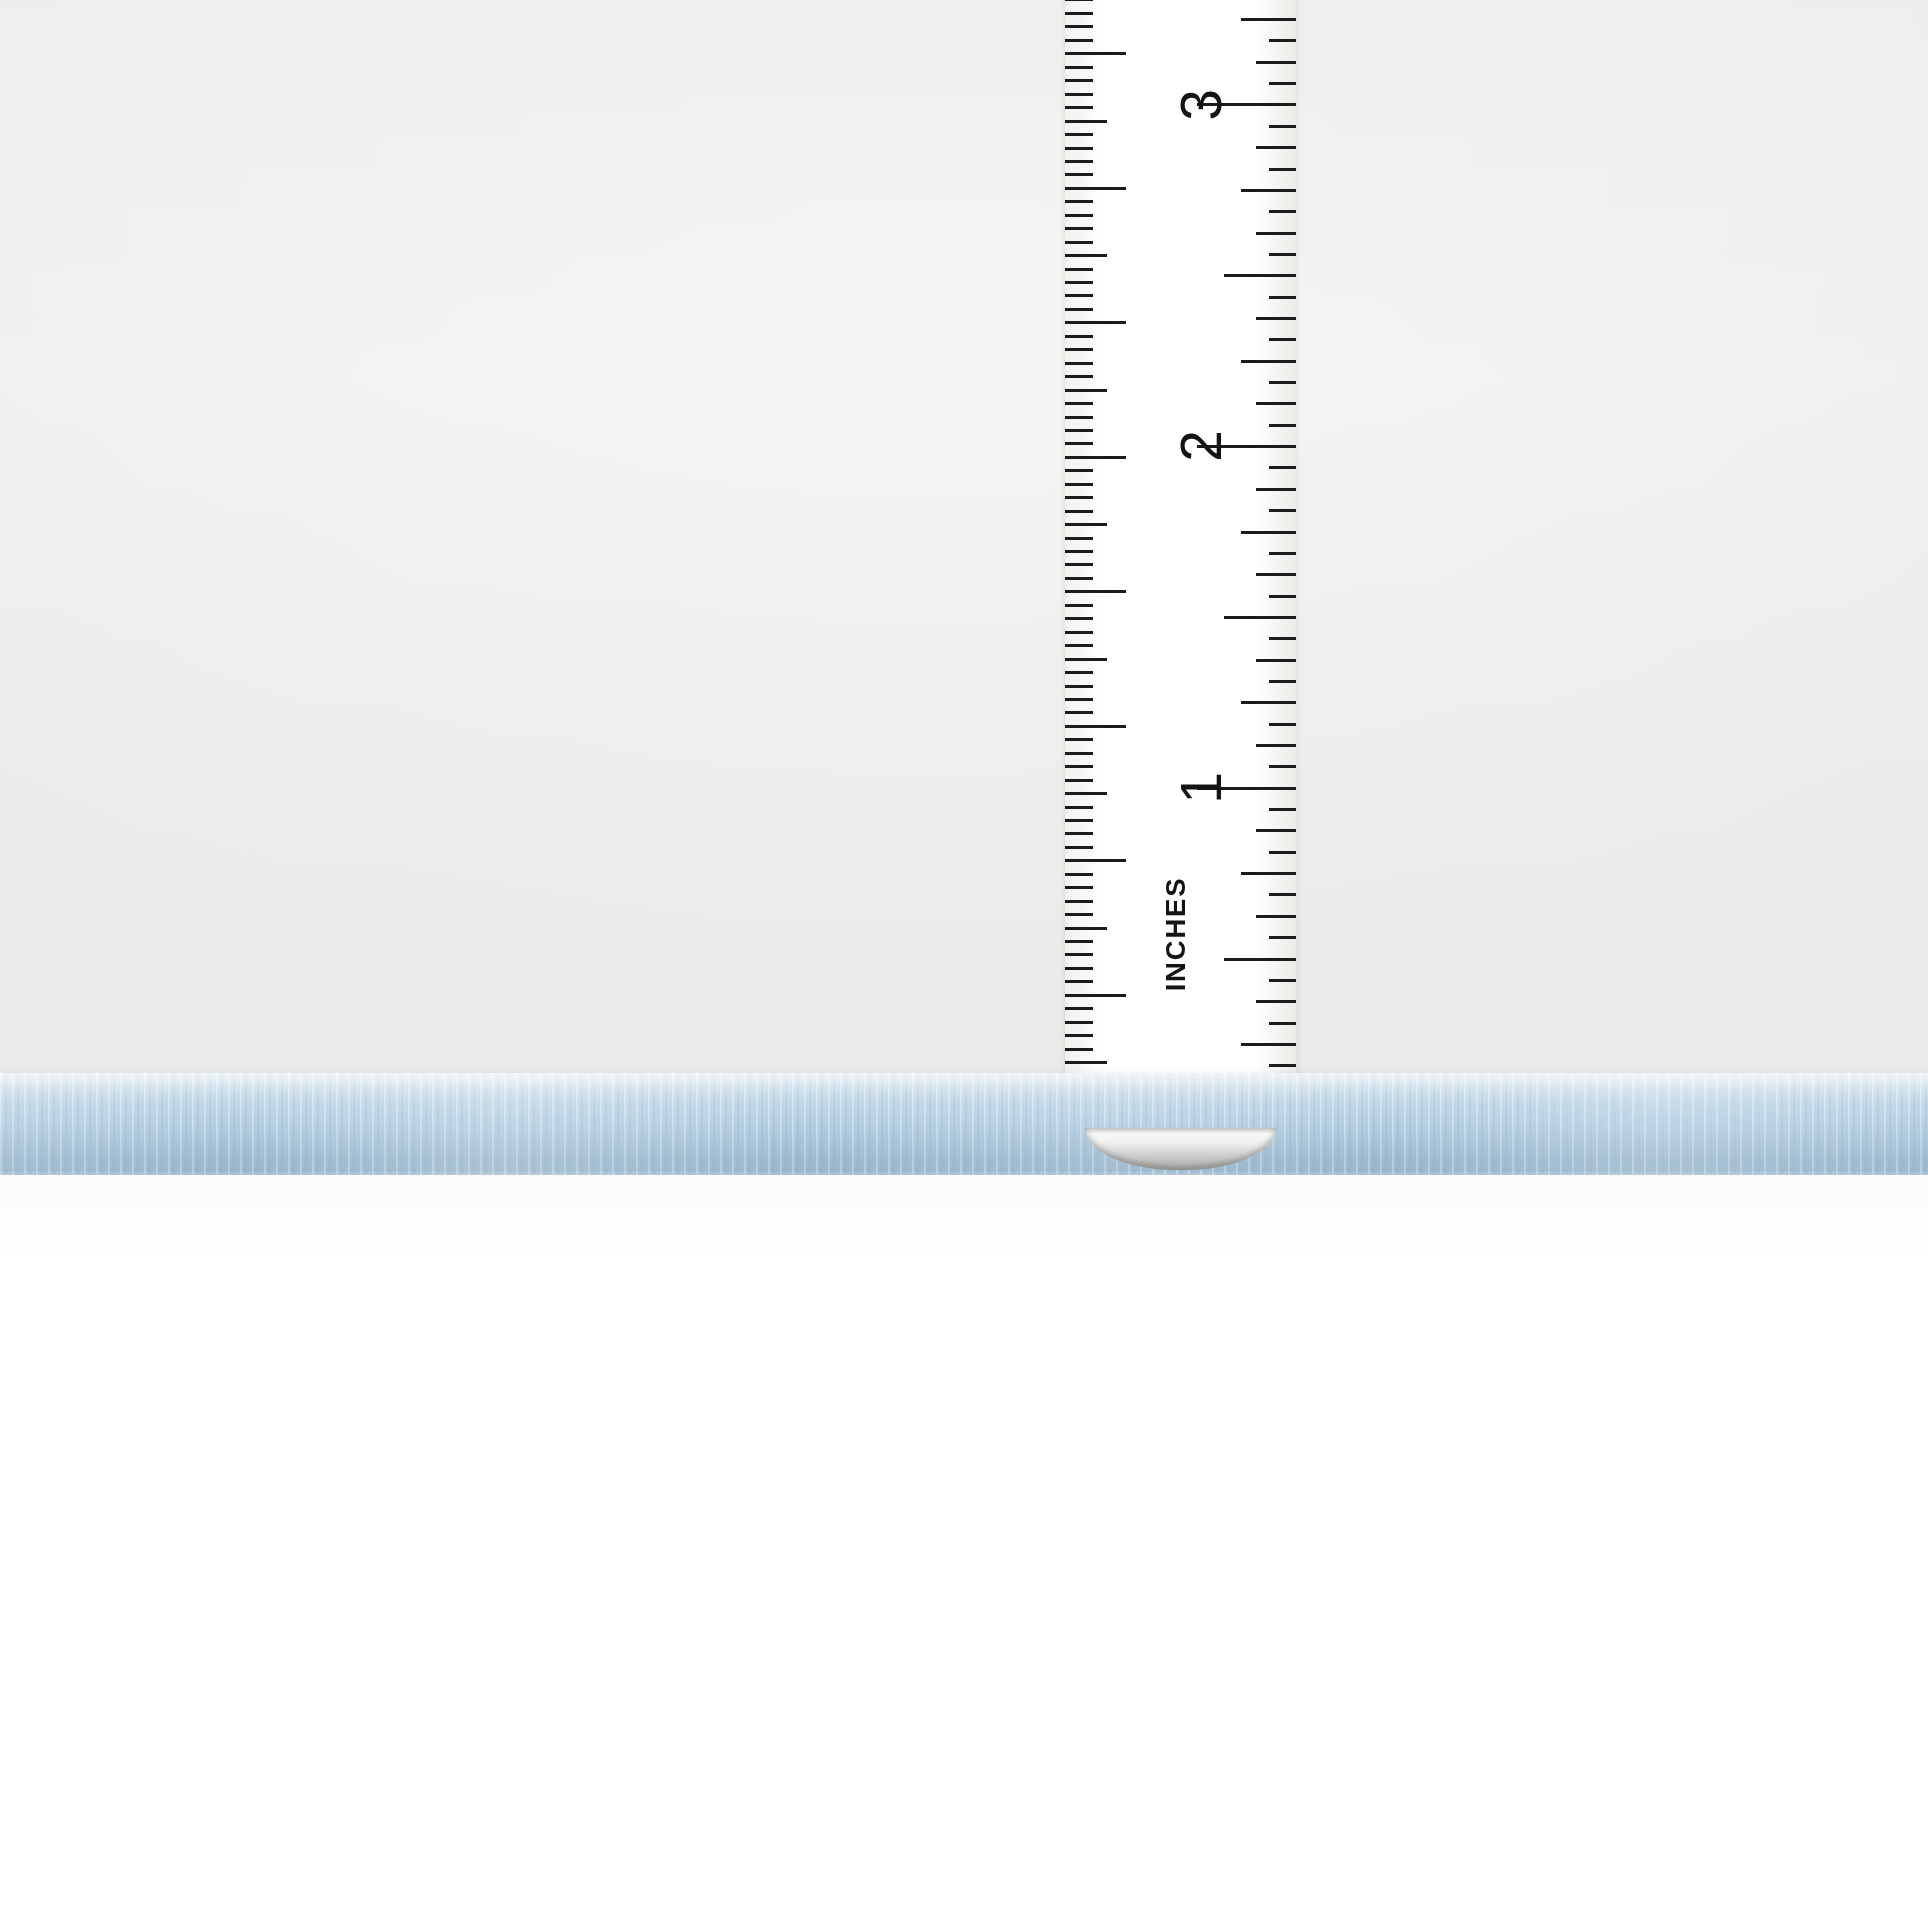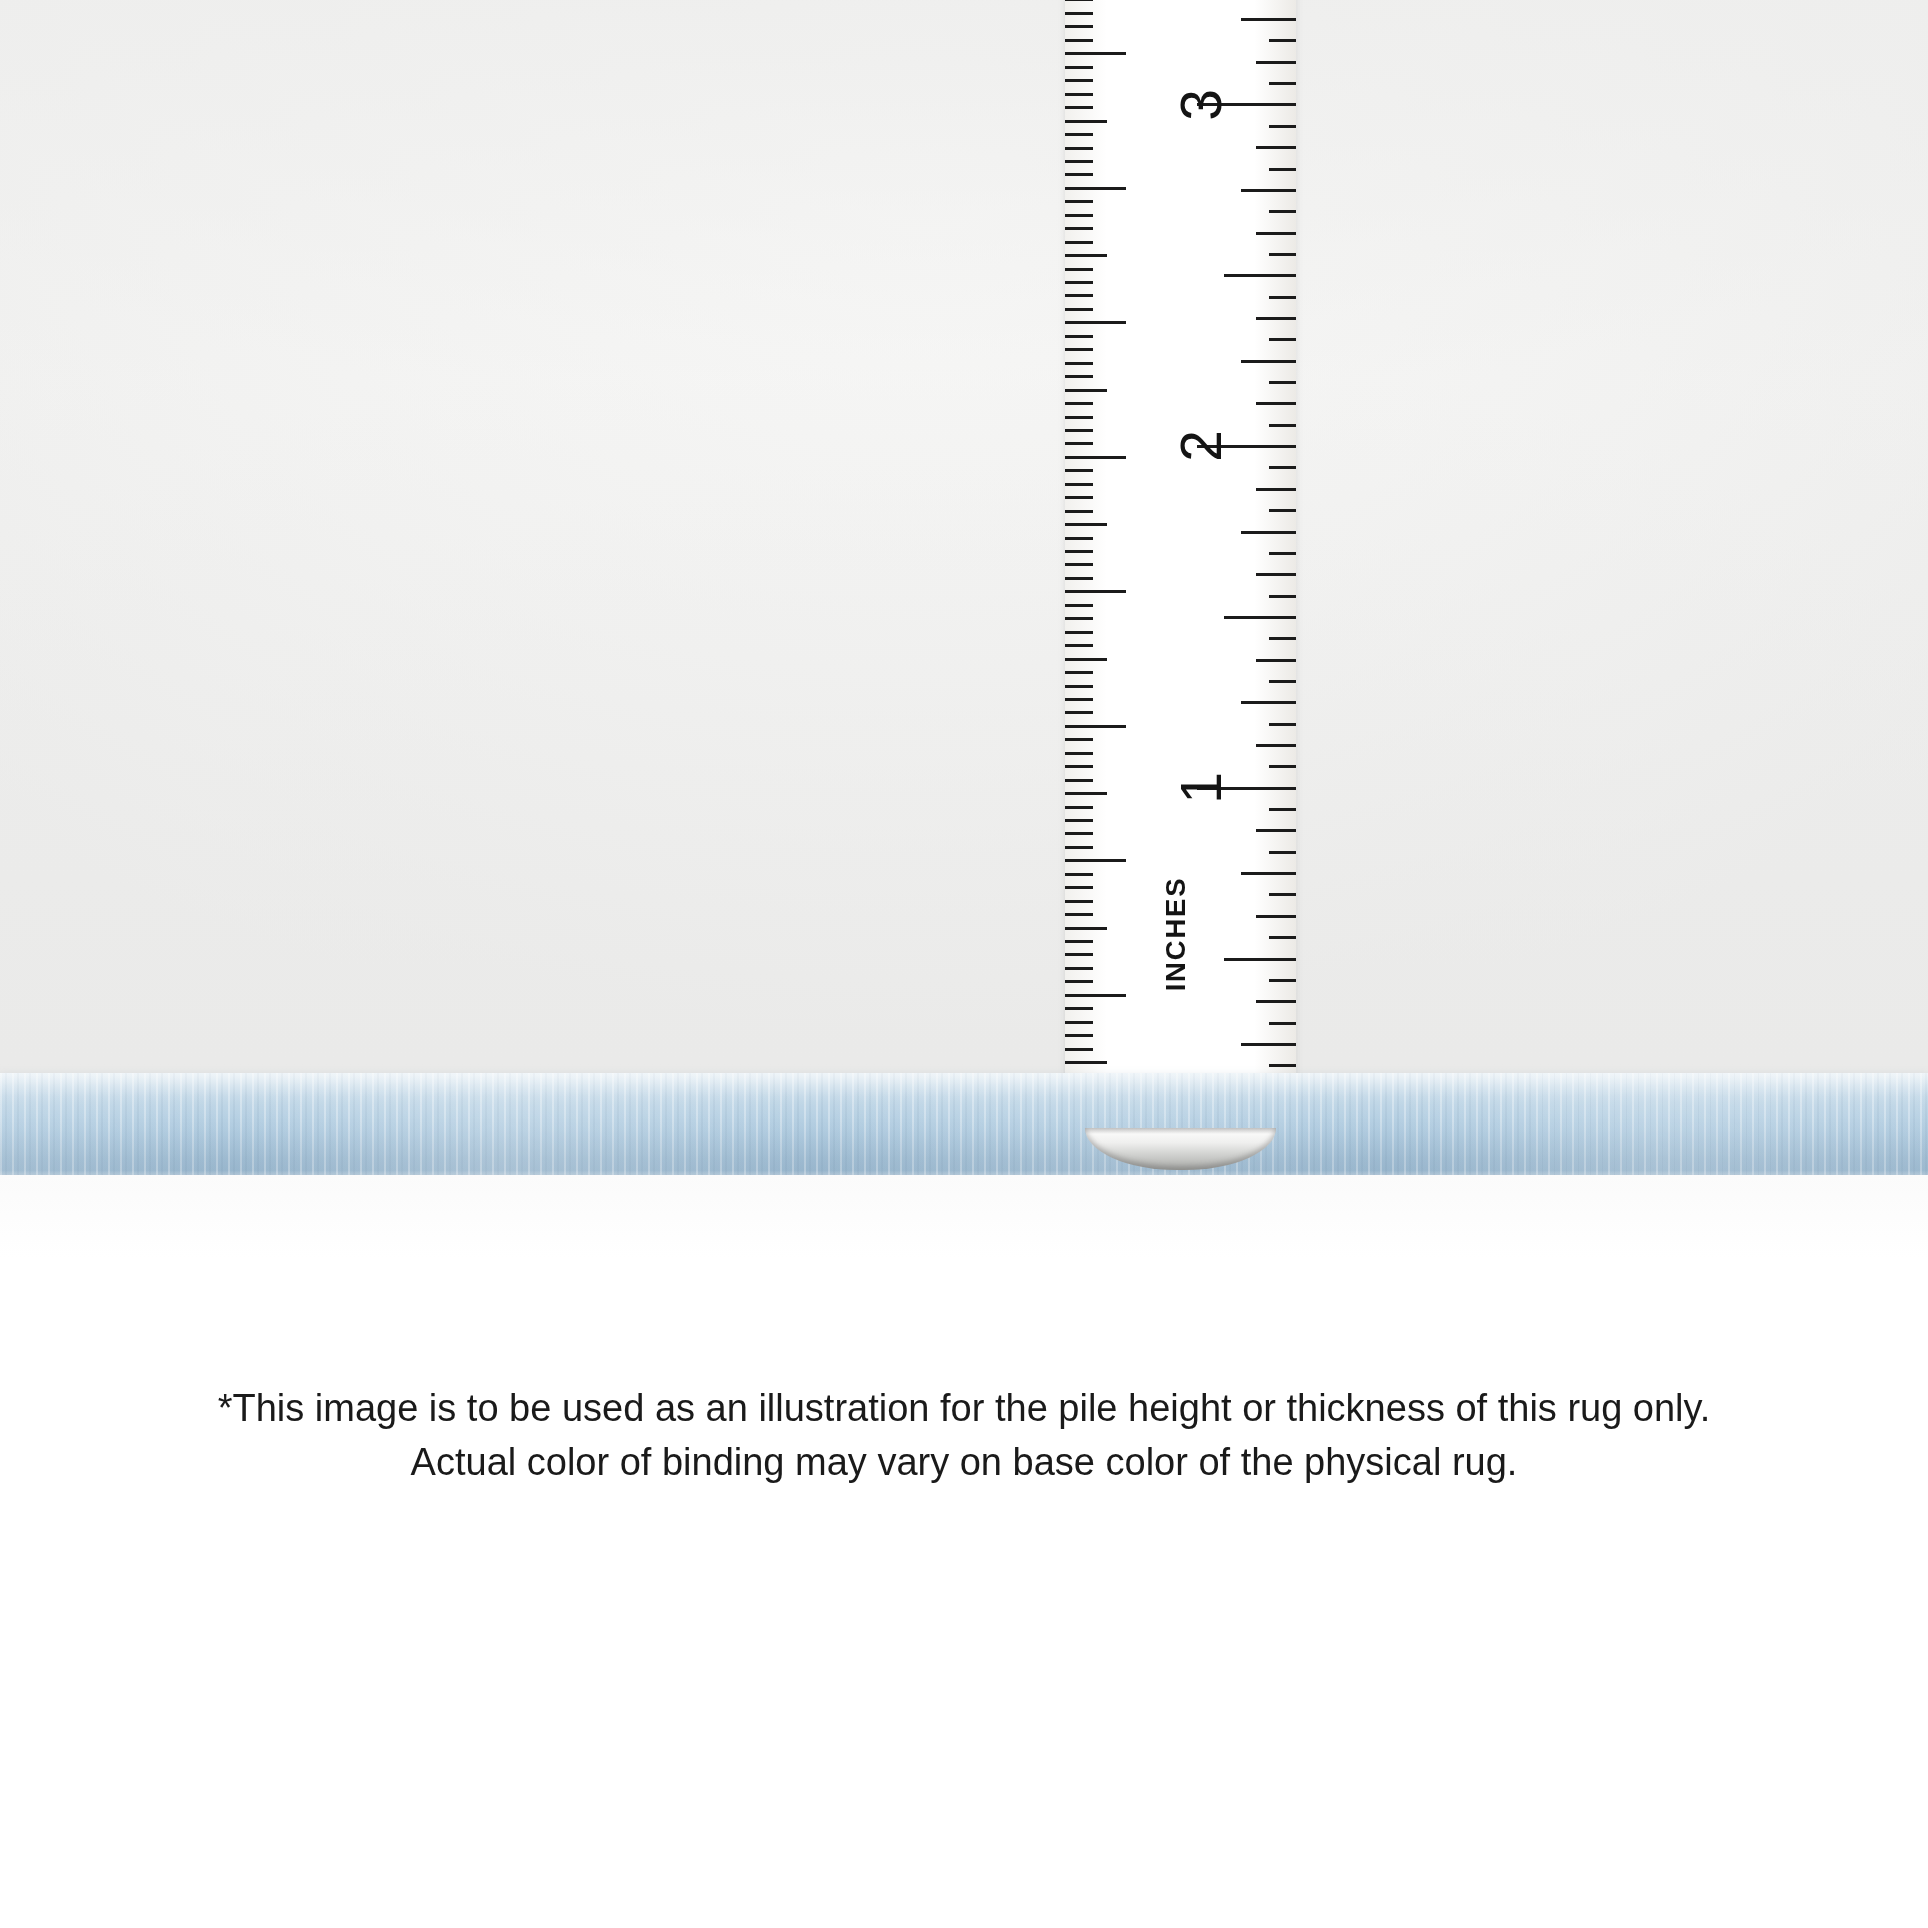--- a/index.html
+++ b/index.html
@@ -420,19 +420,15 @@
     <div class="rug-shadow"></div>
 
     <div class="ruler-tip">
       <div class="tip-metal"></div>
       <div class="tip-edge"></div>
     </div>
 
     <div class="floor"></div>
   </div>
 
-  <div class="caption">
-    <span>*This image is to be used as an illustration for the pile height or thickness of this rug only.</span>
-    <span class="line2">Actual color of binding may vary on base color of the physical rug.</span>
-  </div>
 
 </div>
 
 
 </body></html>

